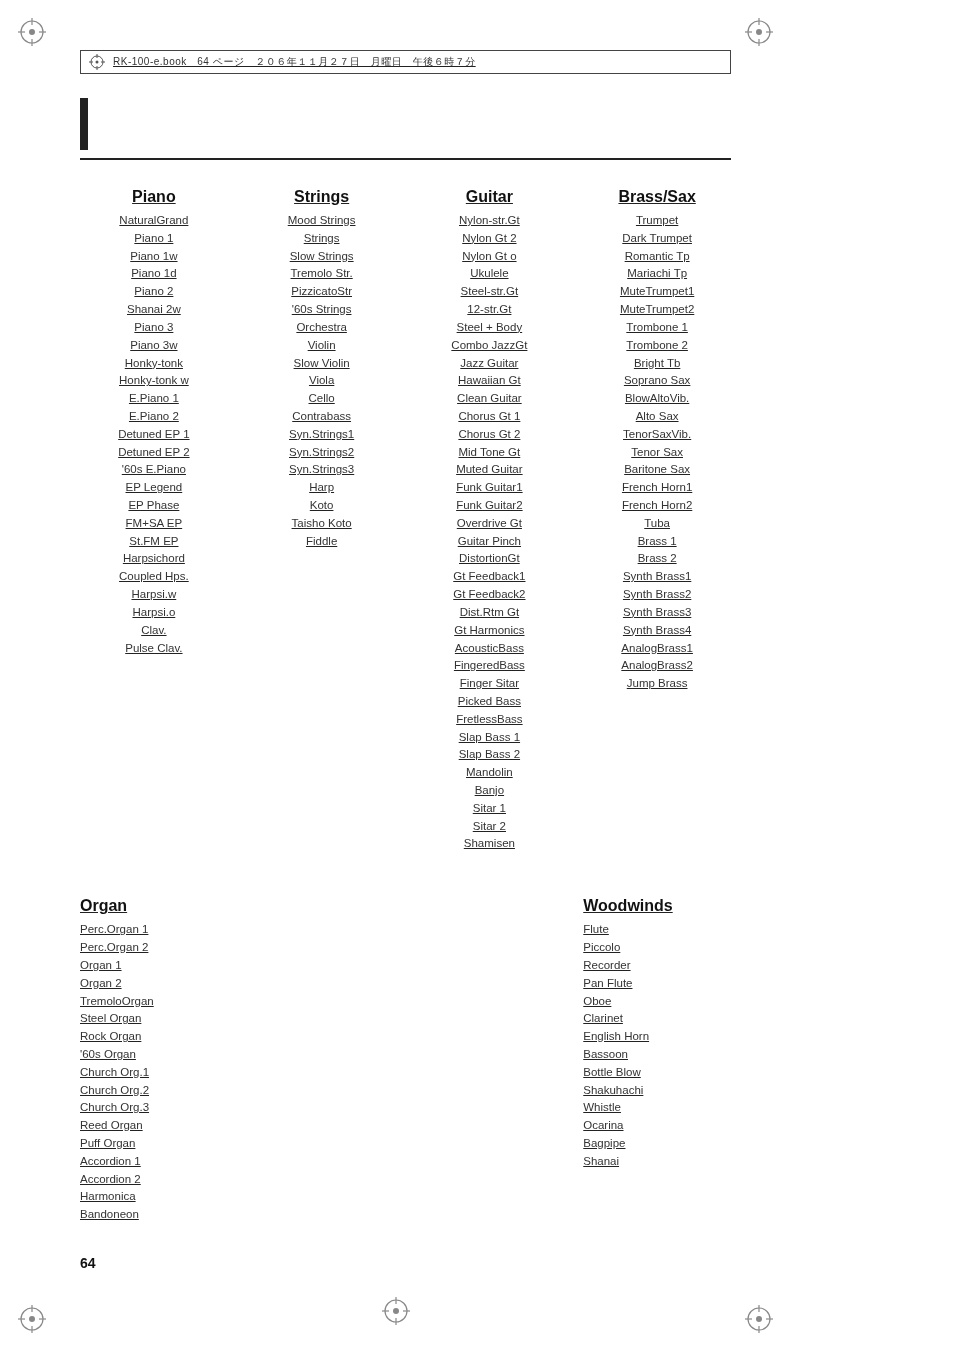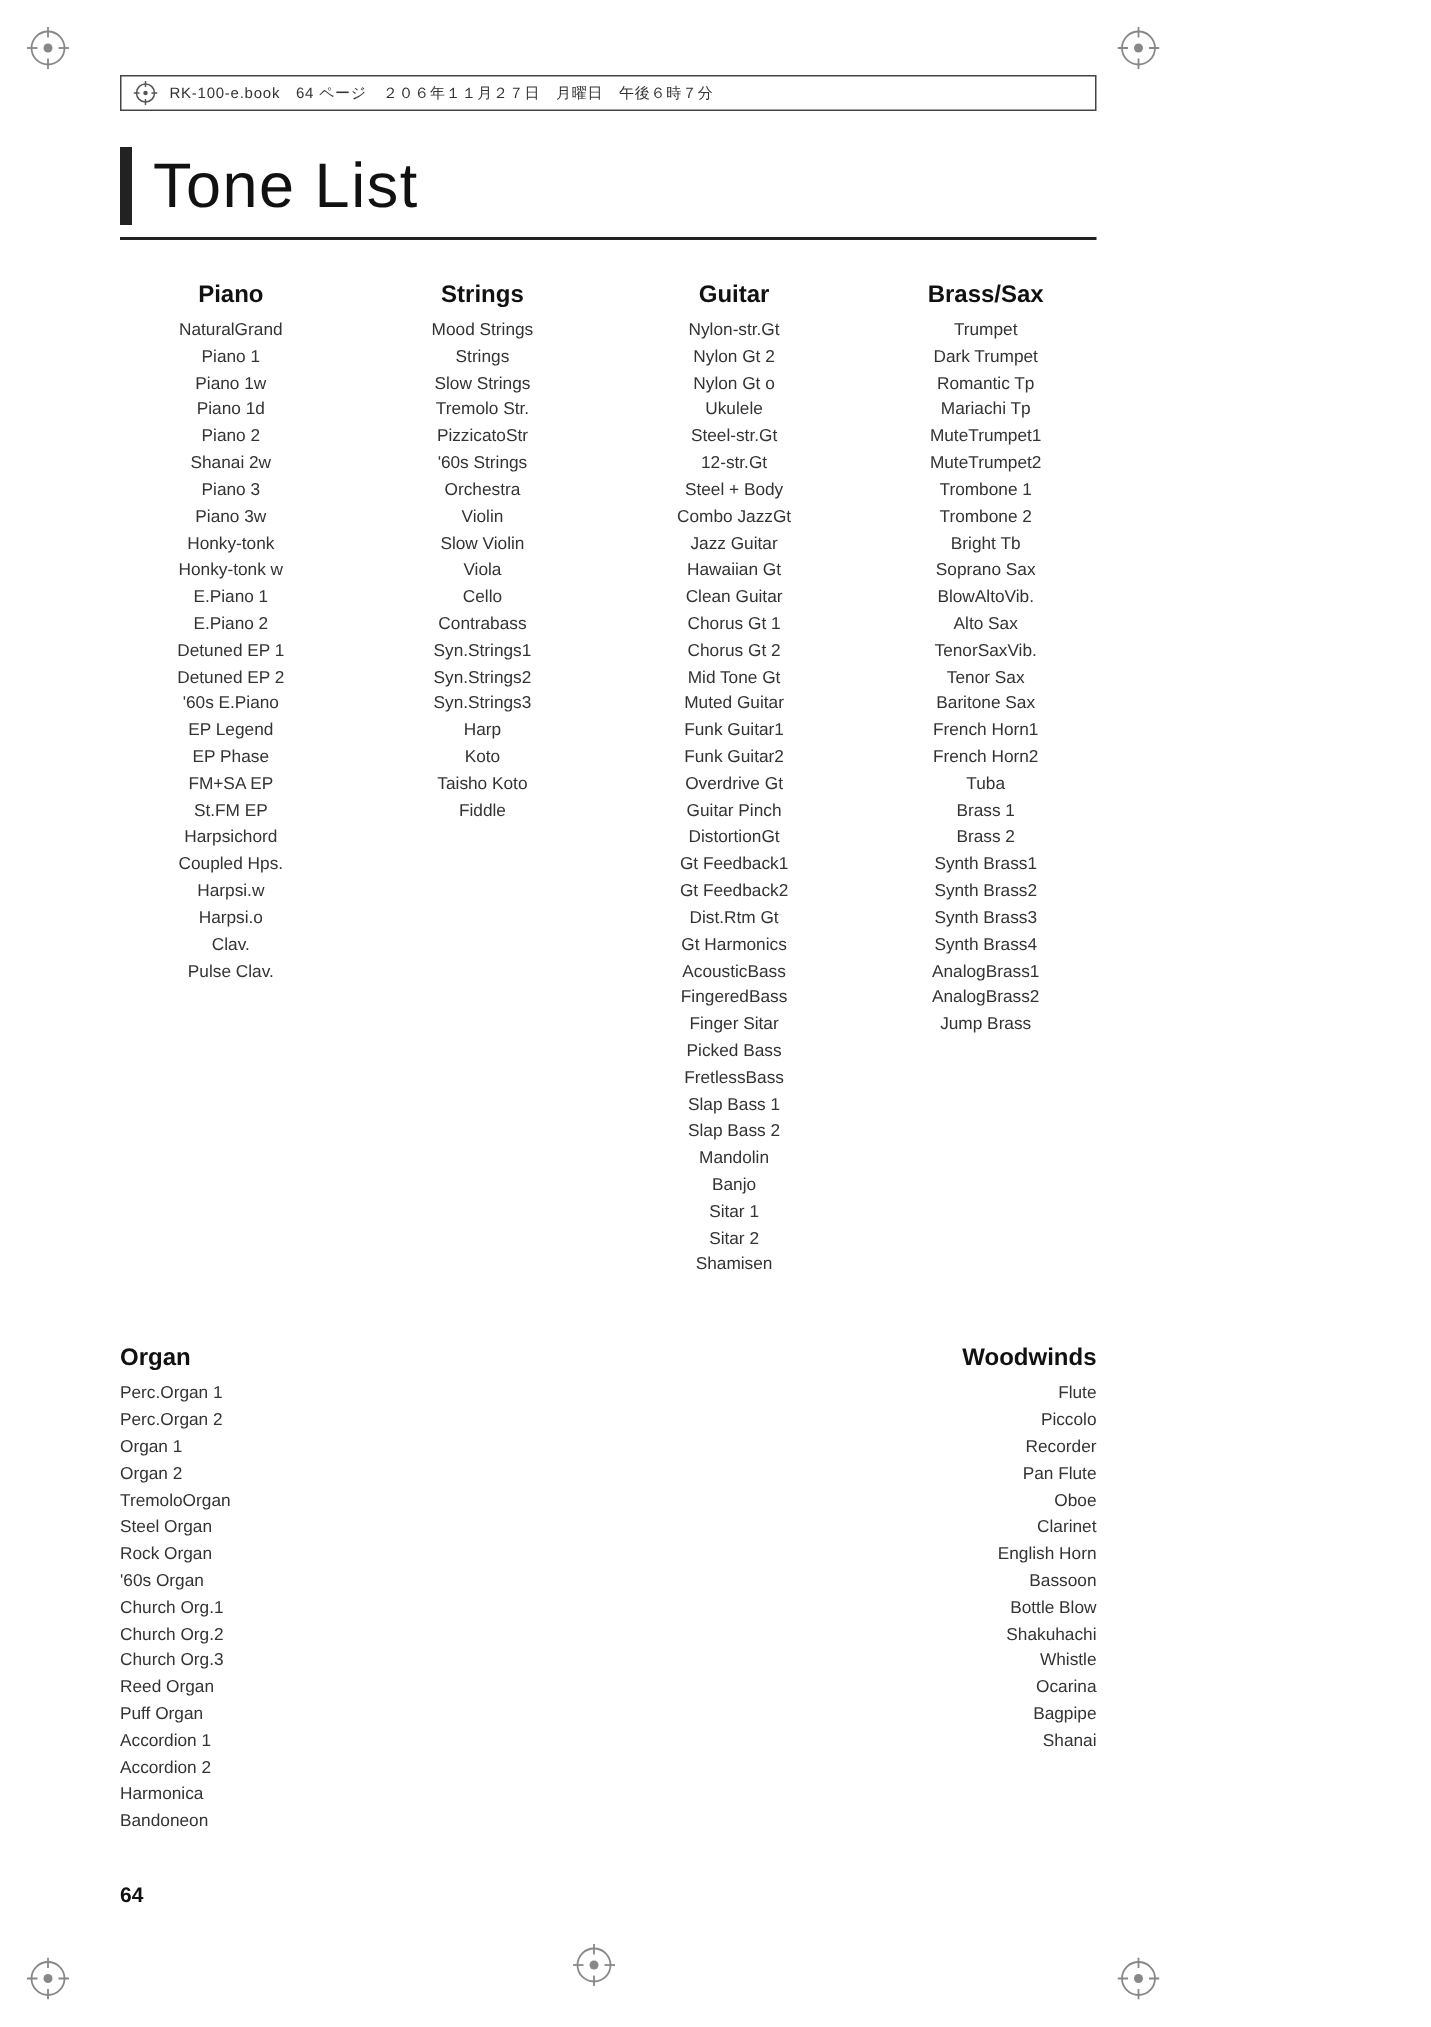--- a/index.html
+++ b/index.html
@@ -9,20 +9,21 @@
       width: 954px;
       min-height: 1351px;
       position: relative;
       color: #222;
     }
     .page {
       width: 791px;
       min-height: 1351px;
       padding: 40px 60px 60px 80px;
       position: relative;
+      text-decoration: underline;
     }
     
     .corner-mark {
       position: absolute;
       width: 28px;
       height: 28px;
     }
     .corner-mark svg { width: 28px; height: 28px; }
     .corner-tl { top: 18px; left: 18px; }
     .corner-tr { top: 18px; right: 18px; }
@@ -106,21 +107,20 @@
       grid-template-columns: 1fr 1fr 1fr 1fr;
       gap: 0 20px;
       margin-top: 16px;
     }
 
     .organ-section {
       grid-column: 1;
     }
     .woodwinds-section {
       grid-column: 4;
-      text-align: right;
     }
 
     
     .page-number {
       position: absolute;
       bottom: 80px;
       left: 80px;
       font-size: 14px;
       font-weight: 700;
       color: #111;
@@ -188,21 +188,20 @@
       <line x1="8" y1="0" x2="8" y2="4" stroke="#555" stroke-width="1"></line>
       <line x1="8" y1="12" x2="8" y2="16" stroke="#555" stroke-width="1"></line>
       <line x1="0" y1="8" x2="4" y2="8" stroke="#555" stroke-width="1"></line>
       <line x1="12" y1="8" x2="16" y2="8" stroke="#555" stroke-width="1"></line>
     </svg>
     <span class="header-text">RK-100-e.book　64 ページ　２０６年１１月２７日　月曜日　午後６時７分</span>
   </div>
 
   <div class="page-title-area">
     <div class="title-bar"></div>
-    <h1 class="page-title">Tone List</h1>
   </div>
 
   <div class="content-grid">
 
     <div class="section">
       <div class="section-title">Piano</div>
       <ul class="section-list" id="piano-list">
           <li>NaturalGrand</li>
           <li>Piano 1</li>
           <li>Piano 1w</li>

